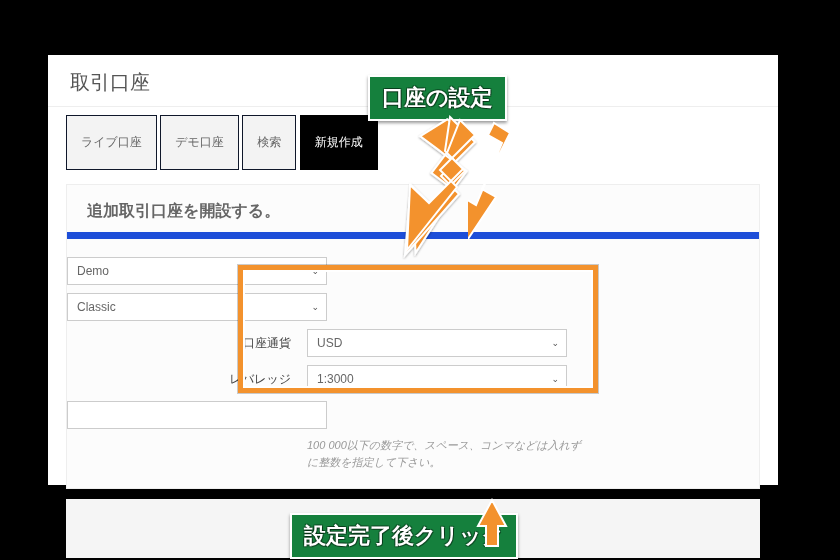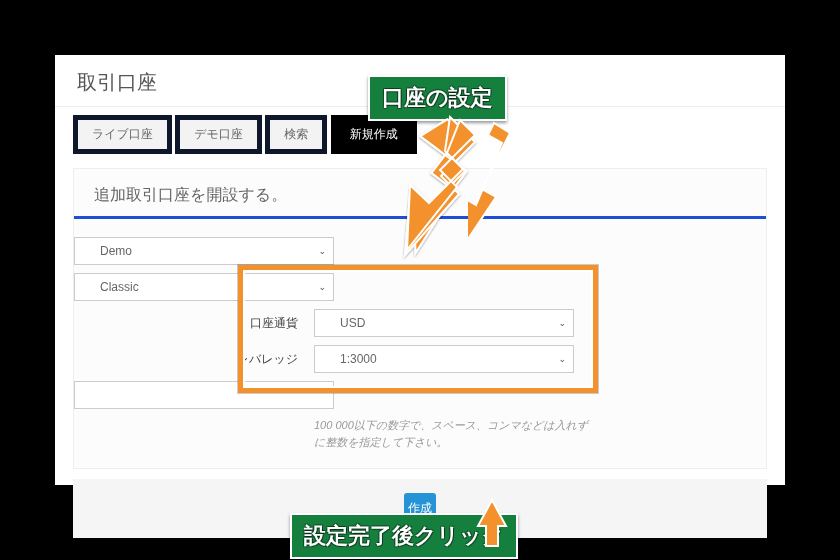--- a/index.html
+++ b/index.html
@@ -6,84 +6,84 @@
     body {
       background: #000;
       width: 840px;
       height: 560px;
       font-family: "Hiragino Sans", "Meiryo", Arial, sans-serif;
       position: relative;
       overflow: hidden;
     }
     .container {
       position: absolute;
-      left: 55px;
+      left: 48px;
       top: 55px;
       width: 730px;
       height: 430px;
       background: #fff;
       box-shadow: 0 2px 8px rgba(0,0,0,0.3);
     }
     .page-title {
       font-size: 20px;
       color: #555;
       padding: 14px 22px 10px;
       font-weight: 400;
       border-bottom: 1px solid #eee;
     }
     .tabs {
       padding: 8px 18px 0;
     }
     .tab {
       display: inline-block;
-      padding: 6px 14px;
+      padding: 18px 14px;
       font-size: 12px;
       color: #666;
       cursor: pointer;
       background: #f3f3f3;
-      border: 5px solid #0f172a;
+      border: 1px solid #0f172a;
       margin-right: -1px;
     }
     .tab.active {
       background: #000;
       color: #fff;
       border-color: #000;
       text-align: center;
     }
     .inner-panel {
       margin: 14px 18px 0;
       background: #fcfcfc;
       border: 1px solid #eee;
       padding-bottom: 18px;
     }
     .panel-title {
       font-size: 16px;
       color: #666;
       padding: 16px 20px 10px;
-      font-weight: 400;
-      border-bottom: 3px solid #1d4ed8;
+      font-weight: 700;
+      border-bottom: 7px solid #1d4ed8;
       margin-bottom: 18px;
     }
     .form-row {
       display: flex;
       align-items: center;
       margin-bottom: 8px;
       position: relative;
     }
     .form-label {
       width: 240px;
       text-align: right;
       font-size: 12px;
       color: #444;
       padding-right: 16px;
     }
     .form-control {
       width: 260px;
       font-size: 12px;
-      padding: 5px 25px;
+      padding: 5px 9px;
       border: 1px solid #ccc;
       color: #666;
       background: #fff;
       appearance: none;
       height: 28px;
     }
     .select-wrap {
       position: relative;
       width: 260px;
     }

